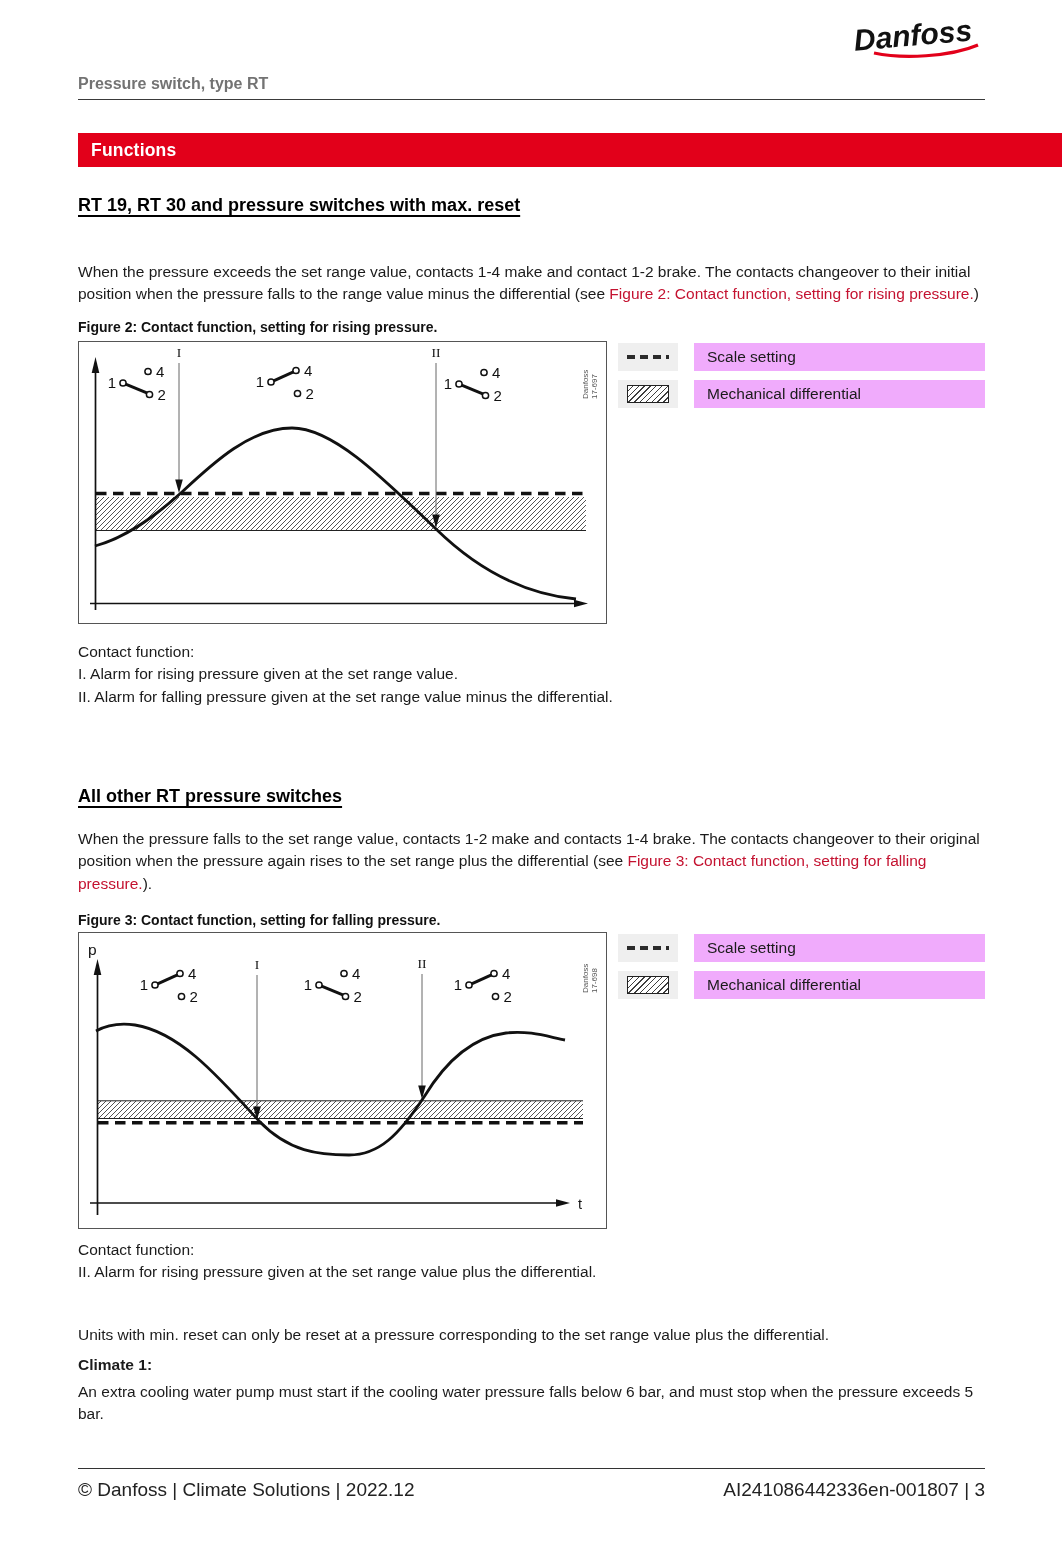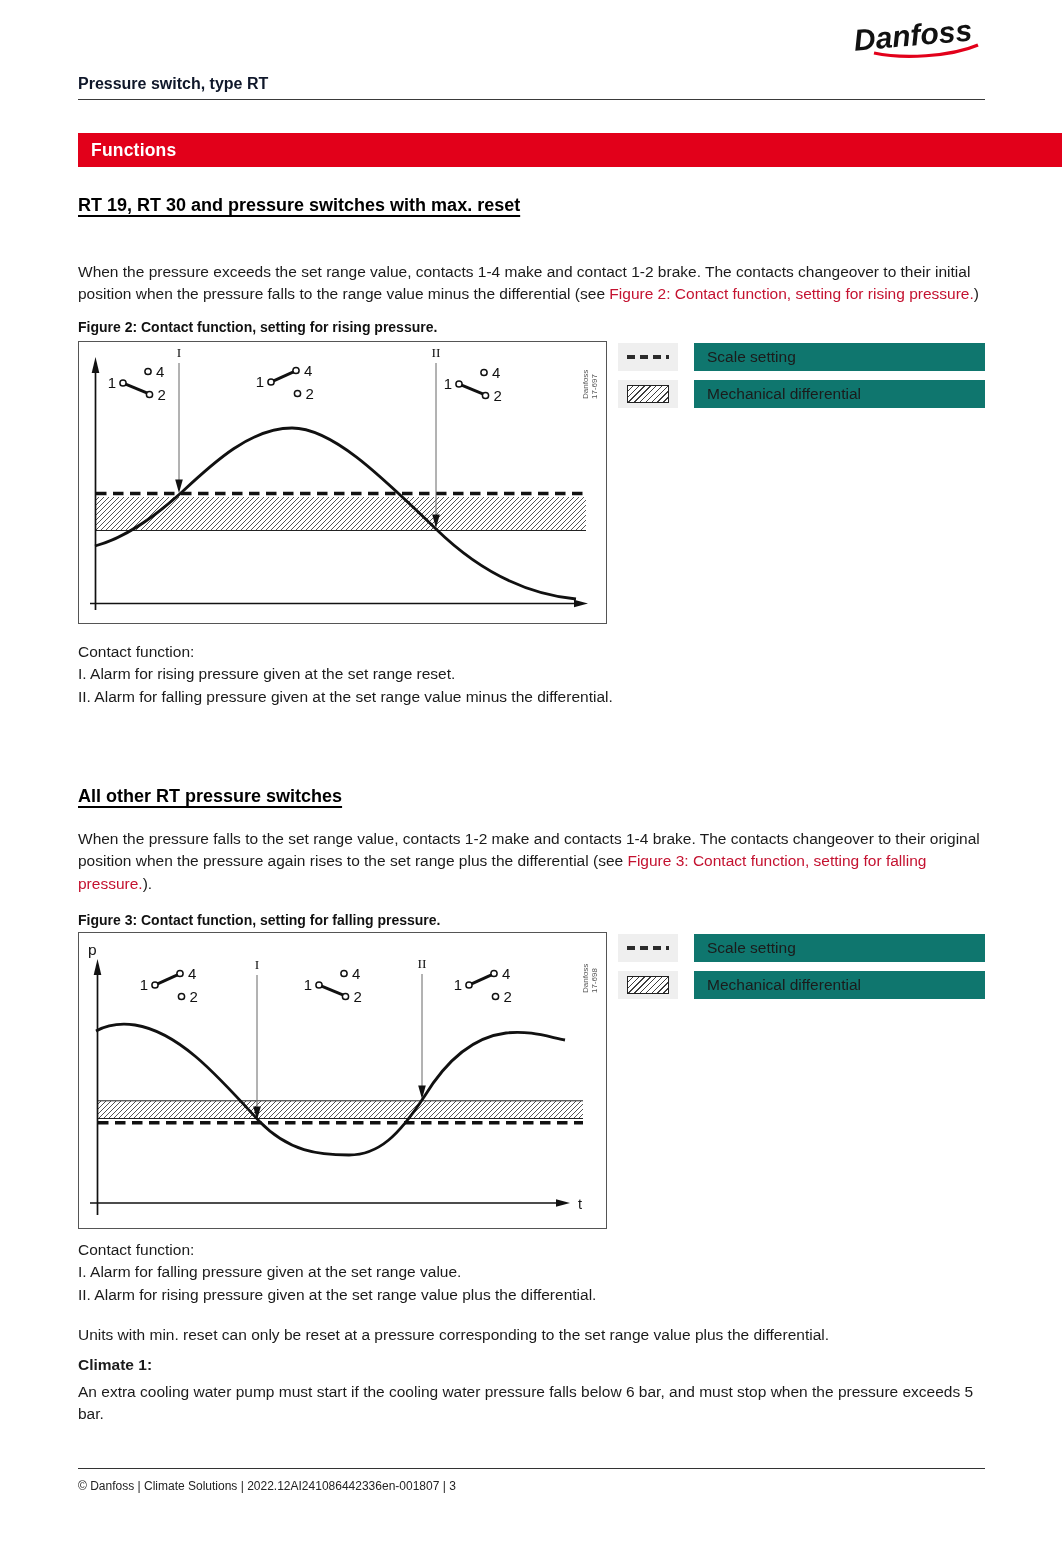--- a/index.html
+++ b/index.html
@@ -1,20 +1,20 @@
 <!DOCTYPE html>
 <html><head>
 <meta charset="utf-8">
 <style>
   html,body { margin:0; padding:0; background:#ffffff; }
   .page { position:relative; width:1062px; height:1542px; background:#fff; overflow:hidden;
           font-family:"Liberation Sans", sans-serif; color:#1b1b1b; }
   .abs { position:absolute; }
   .logo-wrap { top:12px; right:74px; }
-  .doc-title { top:75px; left:78px; font-size:16px; font-weight:bold; color:#0f172a; }
+  .doc-title { top:75px; left:78px; font-size:16px; font-weight:bold; color:#737373; }
   .rule-top { top:99px; left:78px; width:907px; border-top:1.7px solid #3a3a3a; }
   .banner { top:133px; left:78px; width:1050px; height:34px; background:#e2001a; color:#fff;
             font-size:17.5px; font-weight:bold; display:flex; align-items:center;
             padding-left:13px; box-sizing:border-box; letter-spacing:0.2px; }
   .h2 { left:78px; font-size:18px; font-weight:bold; color:#000000;
         text-decoration:underline; text-underline-offset:4px; text-decoration-thickness:1.6px; }
   .h2-1 { top:195px; } .h2-2 { top:786px; }
   .body-text { left:78px; width:912px; font-size:15.5px; line-height:22.4px; color:#1b1b1b; }
   .p1 { top:237px;margin-top:24px; } .p2 { top:828px; }
   .contact-block-1 { top:641px; } .contact-block-2 { top:1239px; }
@@ -23,29 +23,29 @@
   .example-text { top:1381px; }
   .link { color:#c41230; }
   .caption { left:78px; font-size:14px; font-weight:bold; color:#111; }
   .cap-1 { top:319px; } .cap-2 { top:912px; }
   .figrow { left:78px; display:flex; align-items:flex-start; }
   .figrow-1 { top:341px; } .figrow-2 { top:932px; }
   .figbox { border:1px solid #555; background:#fff; }
   .legend { margin-left:11px; width:367px; padding-top:2px; }
   .legend-row { display:flex; height:28px; margin-bottom:9px; }
   .legend-sym-cell { width:60px; background:#efefef; display:flex; align-items:center; justify-content:center; }
-  .legend-label-cell { flex:1; margin-left:16px; background:#0f766e; display:flex; align-items:center;
+  .legend-label-cell { flex:1; margin-left:16px; background:#f0abfc; display:flex; align-items:center;
                        padding-left:13px; font-size:15.5px; color:#1b1b1b; }
   .dash-sym { width:42px; height:3.6px;
               background:repeating-linear-gradient(90deg,#2b2b2b 0 7.5px,transparent 7.5px 13px); }
   .hatch-sym { width:40px; height:16px; border:1.7px solid #222; background-color:#fff;
                background-image:repeating-linear-gradient(135deg,rgba(0,0,0,0) 0 3.1px,#3f3f3f 3.1px 4.1px); }
   .footer-rule { top:1468px; left:78px; width:907px; border-top:1.6px solid #333; }
-  .footer { top:1479px; left:78px; width:907px; display:flex; 
-            font-size:12px; color:#222; }
+  .footer { top:1479px; left:78px; width:907px; display:flex; justify-content:space-between;
+            font-size:19px; color:#222; }
   svg text { font-family:"Liberation Sans", sans-serif; fill:#111; }
   svg text.serif { font-family:"Liberation Serif", serif; }
   svg text.code { fill:#555; font-size:8px; }
 </style>
 </head>
 <body>
 
 <div class="page">
 
   <div class="abs logo-wrap">
@@ -143,21 +143,21 @@
         <div class="legend-sym-cell">
           <span class="hatch-sym"></span>
         </div>
         <div class="legend-label-cell">Mechanical differential</div>
       </div>
     </div>
   </div>
 
   <div class="abs body-text contact-block-1">
     <div>Contact function:</div>
-    <div>I. Alarm for rising pressure given at the set range reset.</div>
+    <div>I. Alarm for rising pressure given at the set range value.</div>
     <div>II. Alarm for falling pressure given at the set range value minus the differential.</div>
   </div>
 
 
   <div class="abs h2 h2-2">All other RT pressure switches</div>
 
   <div class="abs body-text p2"><span>When the pressure falls to the set range value, contacts 1-2 make and contacts 1-4 brake. The contacts changeover to their original position when the pressure again rises to the set range plus the differential (see </span><span class="link">Figure 3: Contact function, setting for falling pressure.</span><span>).</span></div>
 
   <div class="abs caption cap-2">Figure 3: Contact function, setting for falling pressure.</div>
 
@@ -234,21 +234,20 @@
         <div class="legend-sym-cell">
           <span class="hatch-sym"></span>
         </div>
         <div class="legend-label-cell">Mechanical differential</div>
       </div>
     </div>
   </div>
 
   <div class="abs body-text contact-block-2">
     <div>Contact function:</div>
-    <div>I. Alarm for falling pressure given at the set range value.</div>
     <div>II. Alarm for rising pressure given at the set range value plus the differential.</div>
   </div>
 
   <div class="abs body-text units-2">Units with min. reset can only be reset at a pressure corresponding to the set range value plus the differential.</div>
 
   <div class="abs example-title">Climate 1:</div>
   <div class="abs body-text example-text">An extra cooling water pump must start if the cooling water pressure falls below 6 bar, and must stop when the pressure exceeds 5 bar.</div>
 
   <div class="abs footer-rule"></div>
   <div class="abs footer">

